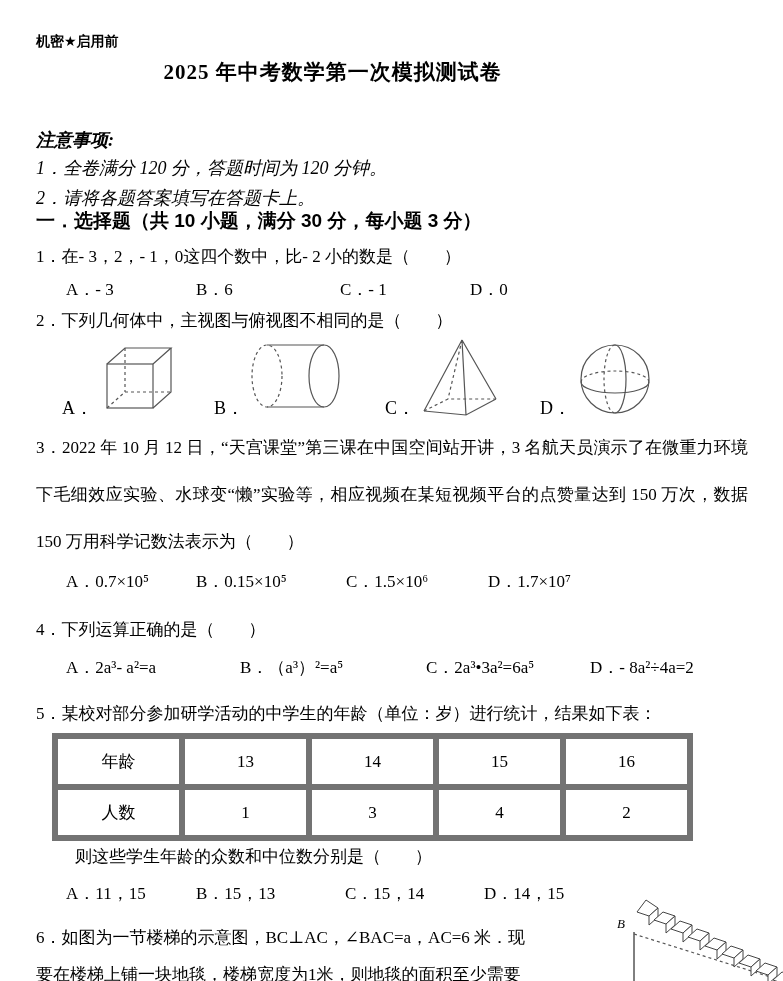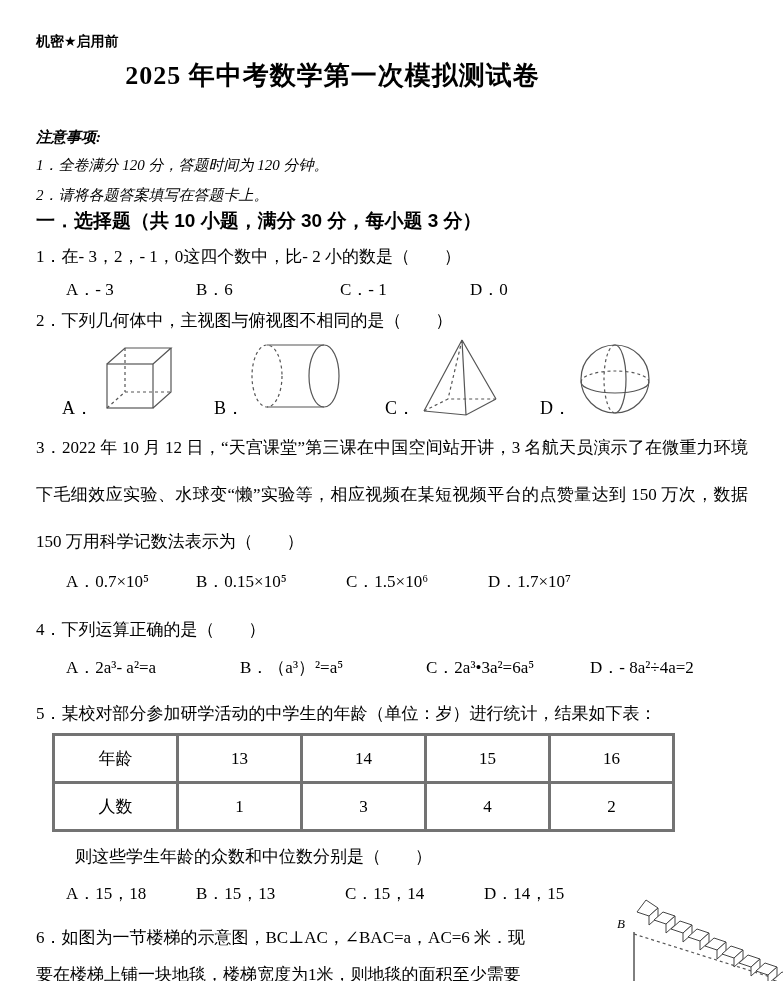--- a/index.html
+++ b/index.html
@@ -13,24 +13,24 @@
   }
   .abs{position:absolute;}
   .confidential{
     left:36px;top:33px;
     font-family:"Liberation Sans","DejaVu Sans",sans-serif;
     font-weight:bold;font-size:14px;
   }
   .title{
     left:0;top:58px;width:665px;
     text-align:center;
-    font-weight:bold;font-size:26px;
+    font-weight:bold;font-size:21px;
     letter-spacing:1px;
   }
-  .kai{font-style:italic;font-size:15px;}
+  .kai{font-style:italic;font-size:18px;}
   .notes-heading{left:36px;top:128px;font-weight:bold;}
   .note-1{left:36px;top:156px;}
   .note-2{left:36px;top:186px;}
   .section-heading{
     left:36px;top:208px;
     font-family:"Liberation Sans","DejaVu Sans",sans-serif;
     font-weight:bold;font-size:19px;
   }
   .stem{font-size:17px;white-space:nowrap;}
   .q1-stem{left:36px;top:245px;}
@@ -59,21 +59,21 @@
   .q4-opts span:nth-child(1){width:174px;}
   .q4-opts span:nth-child(2){width:186px;}
   .q4-opts span:nth-child(3){width:164px;}
   .q5-stem{left:36px;top:702px;}
   .age-table{
     left:52px;top:733px;
     border-collapse:collapse;
     font-size:17px;
   }
   .age-table td{
-    border:3px solid #737373;
+    border:6px solid #737373;
     width:121px;height:45px;
     text-align:center;vertical-align:middle;
     padding:0;
   }
   .age-table{border:2px solid #000;}
   .q5-follow{left:75px;top:845px;}
   .q5-opts{left:66px;top:882px;}
   .q5-opts span:nth-child(1){width:130px;}
   .q5-opts span:nth-child(2){width:149px;}
   .q5-opts span:nth-child(3){width:139px;}
@@ -186,21 +186,21 @@
       <td>1</td>
       <td>3</td>
       <td>4</td>
       <td>2</td>
     </tr>
   </tbody>
     </table>
 
   <div class="abs stem q5-follow">则这些学生年龄的众数和中位数分别是（　　）</div>
   <div class="abs opt-row q5-opts">
-    <span>A．15，18</span>
+    <span>A．11，15</span>
     <span>B．15，13</span>
     <span>C．15，14</span>
     <span>D．14，15</span>
   </div>
 
   <div class="abs stem q6-line1">6．如图为一节楼梯的示意图，BC⊥AC，∠BAC=a，AC=6 米．现</div>
   <div class="abs stem q6-line2">要在楼梯上铺一块地毯，楼梯宽度为1米，则地毯的面积至少需要</div>
 
   <div class="abs figure stairs">
     <svg width="168" height="93" viewBox="0 0 168 93">

